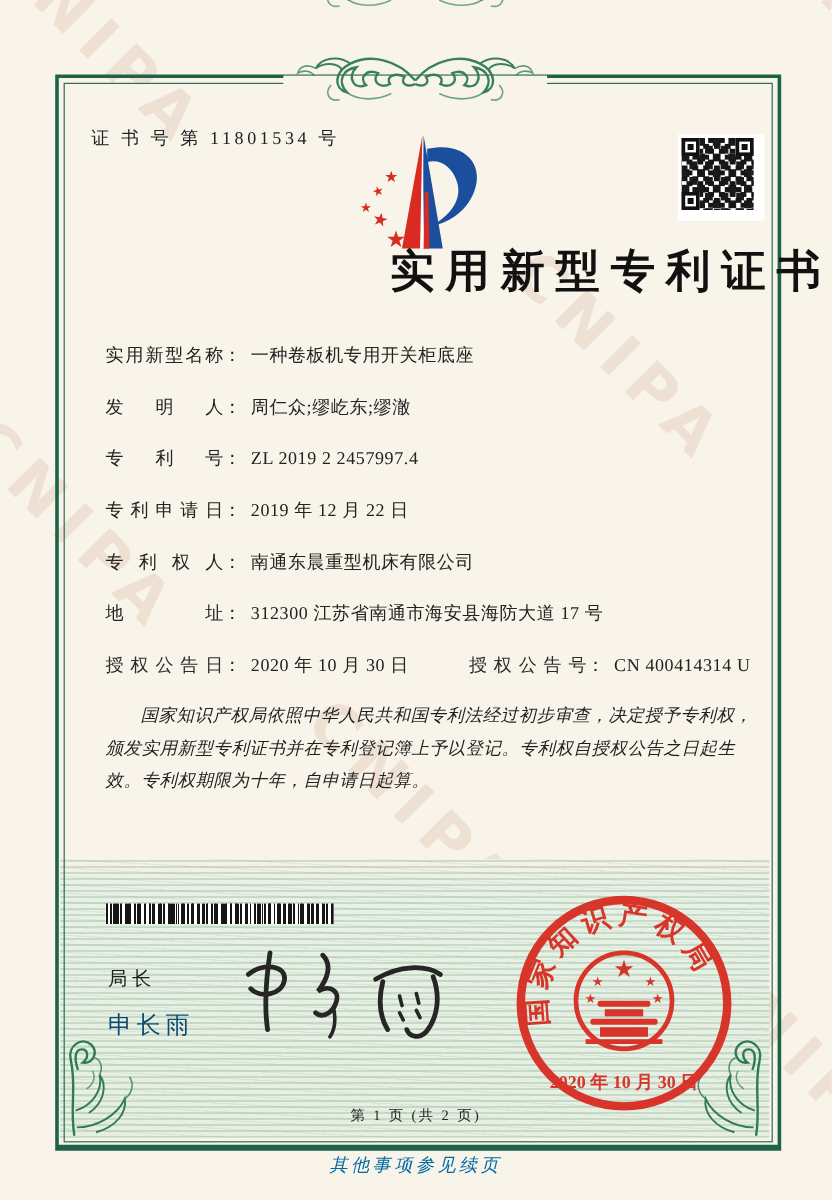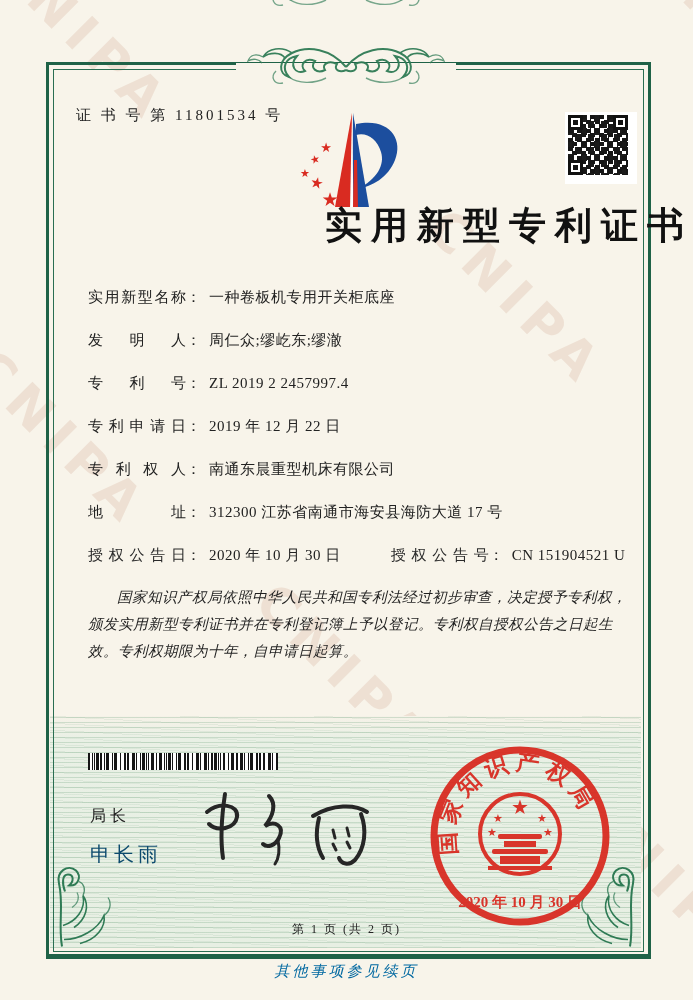--- a/index.html
+++ b/index.html
@@ -196,21 +196,21 @@
       <span class="fcolon">：</span>
     <span class="fvalue">312300 江苏省南通市海安县海防大道 17 号</span>
   </div>
   <div class="frow grant">
     <span class="flabel2">授权公告日</span>
       <span class="fcolon">：</span>
     <span class="fvalue">2020 年 10 月 30 日</span>
     <span class="grant-right">
       <span class="flabel2">授权公告号</span>
         <span class="fcolon">：</span>
-      <span class="fvalue">CN 151904521 U</span>
+      <span class="fvalue">CN 400414314 U</span>
     </span>
   </div>
 </div>
 
 <div class="paras">
   <p>国家知识产权局依照中华人民共和国专利法经过初步审查，决定授予专利权，颁发实用新型专利证书并在专利登记簿上予以登记。专利权自授权公告之日起生效。专利权期限为十年，自申请日起算。</p>
 </div>
 
 <div class="barcode"></div>
 

